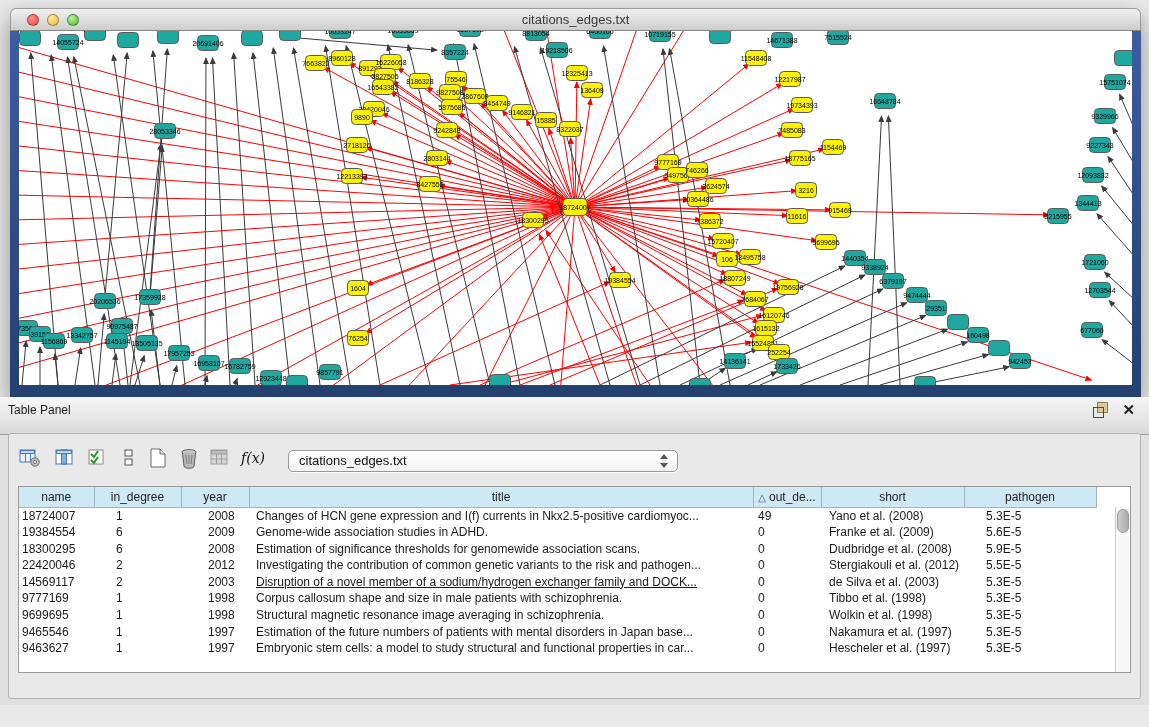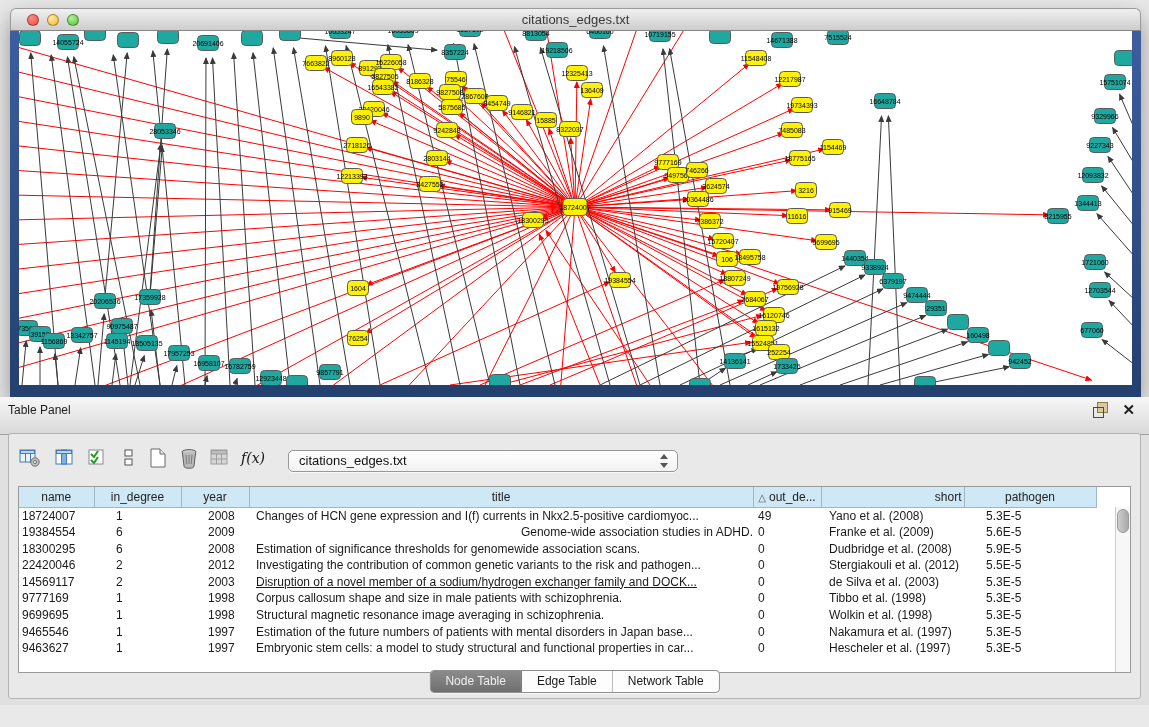--- a/index.html
+++ b/index.html
@@ -556,39 +556,39 @@
 
       <div class="data-table">
         <table class="grid">
           <thead id="grid-head">
               <tr>
                 <th style="width: 75px;">name</th>
                 <th style="width: 87px;">in_degree</th>
                 <th style="width: 68px;">year</th>
                 <th style="width: 504px;">title</th>
                 <th style="width: 68px;"><span class="sort-tri">△</span>out_de...</th>
-                <th style="width: 143px; text-align: right;">short</th>
+                <th style="width: 143px;">short</th>
                 <th style="width: 132px;">pathogen</th>
               </tr>
             </thead>
           <tbody id="grid-body">
               <tr>
                 <td style="width: 75px; padding-left: 3px;">18724007</td>
                 <td style="width: 87px; padding-left: 22px;">1</td>
                 <td style="width: 68px; padding-left: 27px;">2008</td>
                 <td style="width: 504px; padding-left: 7px;">Changes of HCN gene expression and I(f) currents in Nkx2.5-positive cardiomyoc...</td>
                 <td style="width: 68px; padding-left: 5px; margin-top: 40px;">49</td>
                 <td style="width: 143px; padding-left: 8px;">Yano et al. (2008)</td>
                 <td style="width: 132px; padding-left: 22px;">5.3E-5</td>
               </tr>
               <tr>
                 <td style="width: 75px; padding-left: 3px;">19384554</td>
                 <td style="width: 87px; padding-left: 22px;">6</td>
                 <td style="width: 68px; padding-left: 27px;">2009</td>
-                <td style="width: 504px; padding-left: 7px; text-align: right;">Genome-wide association studies in ADHD.</td>
+                <td style="width: 504px; padding-left: 7px;">Genome-wide association studies in ADHD.</td>
                 <td style="width: 68px; padding-left: 5px;">0</td>
                 <td style="width: 143px; padding-left: 8px;">Franke et al. (2009)</td>
                 <td style="width: 132px; padding-left: 22px;">5.6E-5</td>
               </tr>
               <tr>
                 <td style="width: 75px; padding-left: 3px;">18300295</td>
                 <td style="width: 87px; padding-left: 22px;">6</td>
                 <td style="width: 68px; padding-left: 27px;">2008</td>
                 <td style="width: 504px; padding-left: 7px;">Estimation of significance thresholds for genomewide association scans.</td>
                 <td style="width: 68px; padding-left: 5px;">0</td>
@@ -649,22 +649,17 @@
                 <td style="width: 143px; padding-left: 8px;">Hescheler et al. (1997)</td>
                 <td style="width: 132px; padding-left: 22px;">5.3E-5</td>
               </tr>
             </tbody>
         </table>
         <div class="vscroll">
           <div class="vthumb"></div>
         </div>
       </div>
 
-      <div class="tab-group" id="tab-group">
-          <div class="tab selected">Node Table</div>
-          <div class="tab">Edge Table</div>
-          <div class="tab">Network Table</div>
-        </div>
     </div>
   </div>
 
 
 </div>
 
 </body></html>

